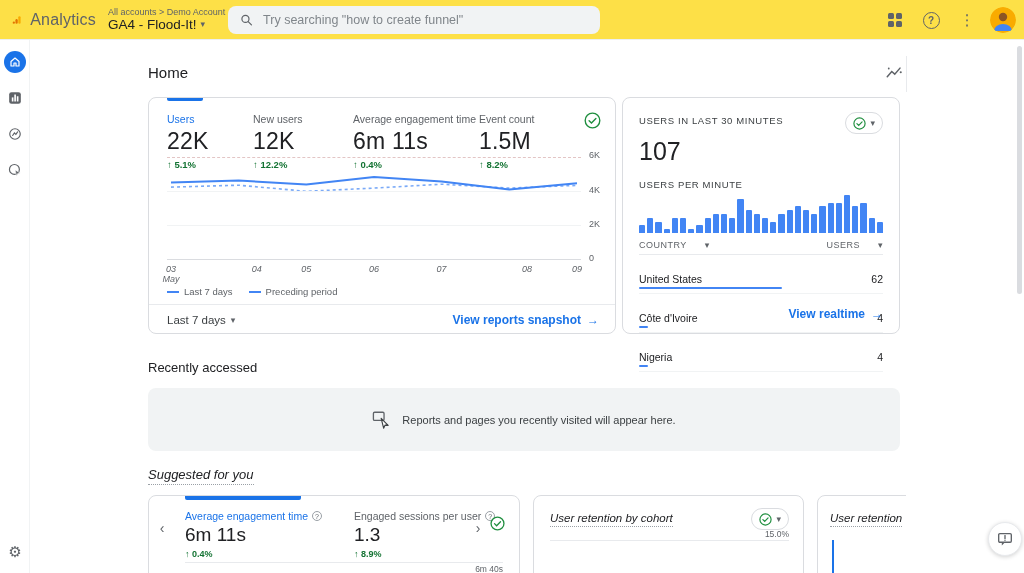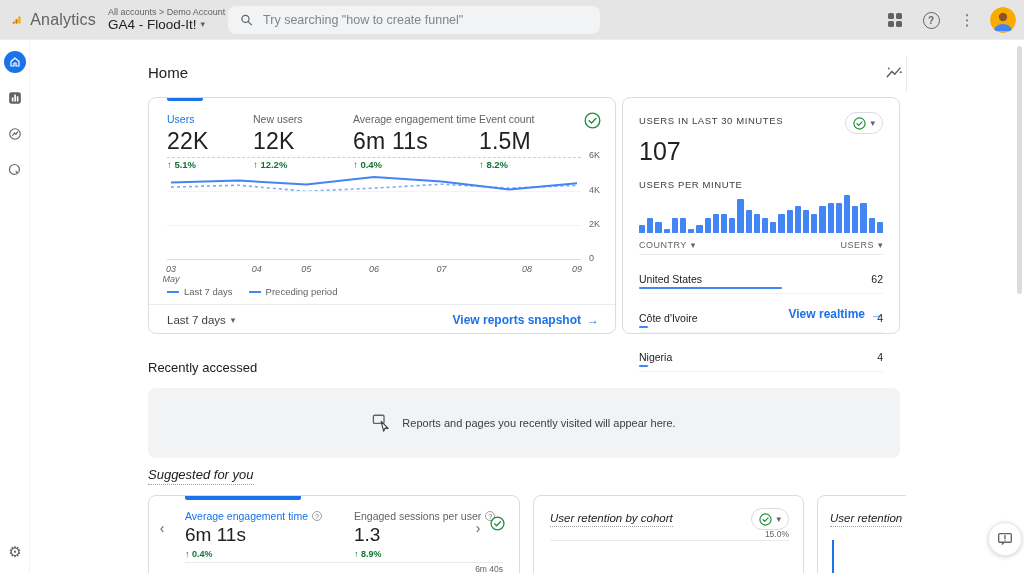--- a/index.html
+++ b/index.html
@@ -1,20 +1,20 @@
 <!DOCTYPE html>
 <html><head>
 <meta charset="utf-8">
 <style>
   * { margin:0; padding:0; box-sizing:border-box; }
   html,body { width:1024px; height:573px; overflow:hidden; background:#fff;
     font-family:"Liberation Sans", sans-serif; color:#202124; position:relative; }
 
   
-  .header { position:absolute; left:0; top:0; width:1024px; height:40px; background:#e5e5e5;
+  .header { position:absolute; left:0; top:0; width:1024px; height:40px; background:#fde047;
     border-bottom:1px solid #eceff1; display:flex; align-items:center; z-index:5; }
   .logo-block { display:flex; align-items:center; gap:9px; padding-left:12px; width:96px; }
   .logo-text { font-size:16px; color:#5f6368; letter-spacing:.2px; }
   .crumb-block { margin-left:12px; line-height:1.15; }
   .crumb-top { font-size:9px; color:#5f6368; }
   .crumb-prop { font-size:13.5px; color:#202124; display:flex; align-items:center; gap:4px; cursor:pointer; }
   .caret { font-size:9px; color:#5f6368; }
   .search { position:absolute; left:228px; top:6px; width:372px; height:28px; background:#f1f3f4;
     border-radius:8px; display:flex; align-items:center; gap:10px; padding:0 12px; }
   .search input { border:none; outline:none; background:transparent; font-size:12.5px; color:#5f6368;
@@ -87,29 +87,29 @@
   .rt-head { display:flex; justify-content:space-between; align-items:flex-start; }
   .rt-title { font-size:9.5px; letter-spacing:.6px; color:#3c4043; margin-top:3px; }
   .pill { display:flex; align-items:center; gap:4px; border:1px solid #dadce0; border-radius:12px;
     height:22px; padding:0 7px; cursor:pointer; background:#fff; }
   .rt-value { font-size:25px; margin-top:3px; }
   .rt-sub { font-size:9.5px; letter-spacing:.6px; color:#3c4043; margin-top:13px; }
   .rt-bars { margin-top:5px; height:38px; display:flex; align-items:flex-end; gap:2px; }
   .rt-bar { flex:1; background:#4285f4; border-radius:1px 1px 0 0; }
   .rt-thead { display:flex; justify-content:space-between; margin-top:7px; padding-bottom:4px;
     border-bottom:1px solid #e8eaed; }
-  .rt-th { font-size:9px; letter-spacing:.5px; color:#5f6368; display:flex; gap:4px; align-items:center; cursor:pointer; }
+  .rt-th { font-size:9px; letter-spacing:.5px; color:#5f6368; display:flex; gap:18px; align-items:center; cursor:pointer; }
   .rt-row { position:relative; border-bottom:1px solid #f1f3f4; padding:2px 0 4px 0;margin-top:16px; }
   .rt-row-line { display:flex; justify-content:space-between; font-size:10.5px; color:#202124; }
   .rt-bar-h { height:2px; background:#4285f4; border-radius:1px; margin-top:2px; }
   .rt-link { position:absolute; right:16px; bottom:12px; }
 
   
   .section-h { position:absolute; left:148px; font-size:13px; color:#202124; }
-  .recent-box { position:absolute; left:148px; top:388px; width:752px; height:70px; background:#f1f3f4;
+  .recent-box { position:absolute; left:148px; top:388px; width:752px; height:63px; background:#f1f3f4;
     border-radius:8px; display:flex; align-items:center; justify-content:center; gap:10px; }
   .recent-text { font-size:11px; color:#3c4043; }
 
   .dotted-u { border-bottom:1px dotted #9aa0a6; padding-bottom:2px; cursor:pointer;font-style:italic; }
 
   
   .row3 { position:absolute; left:148px; top:495px; width:758px; display:flex; gap:13px; overflow:hidden; }
   .sug-card-a { width:372px; height:95px; flex:none; }
   .sug-card { width:271px; height:95px; flex:none; }
   .sug-indicator { position:absolute; top:0; left:36px; width:116px; height:3.5px; background:#1a73e8;

